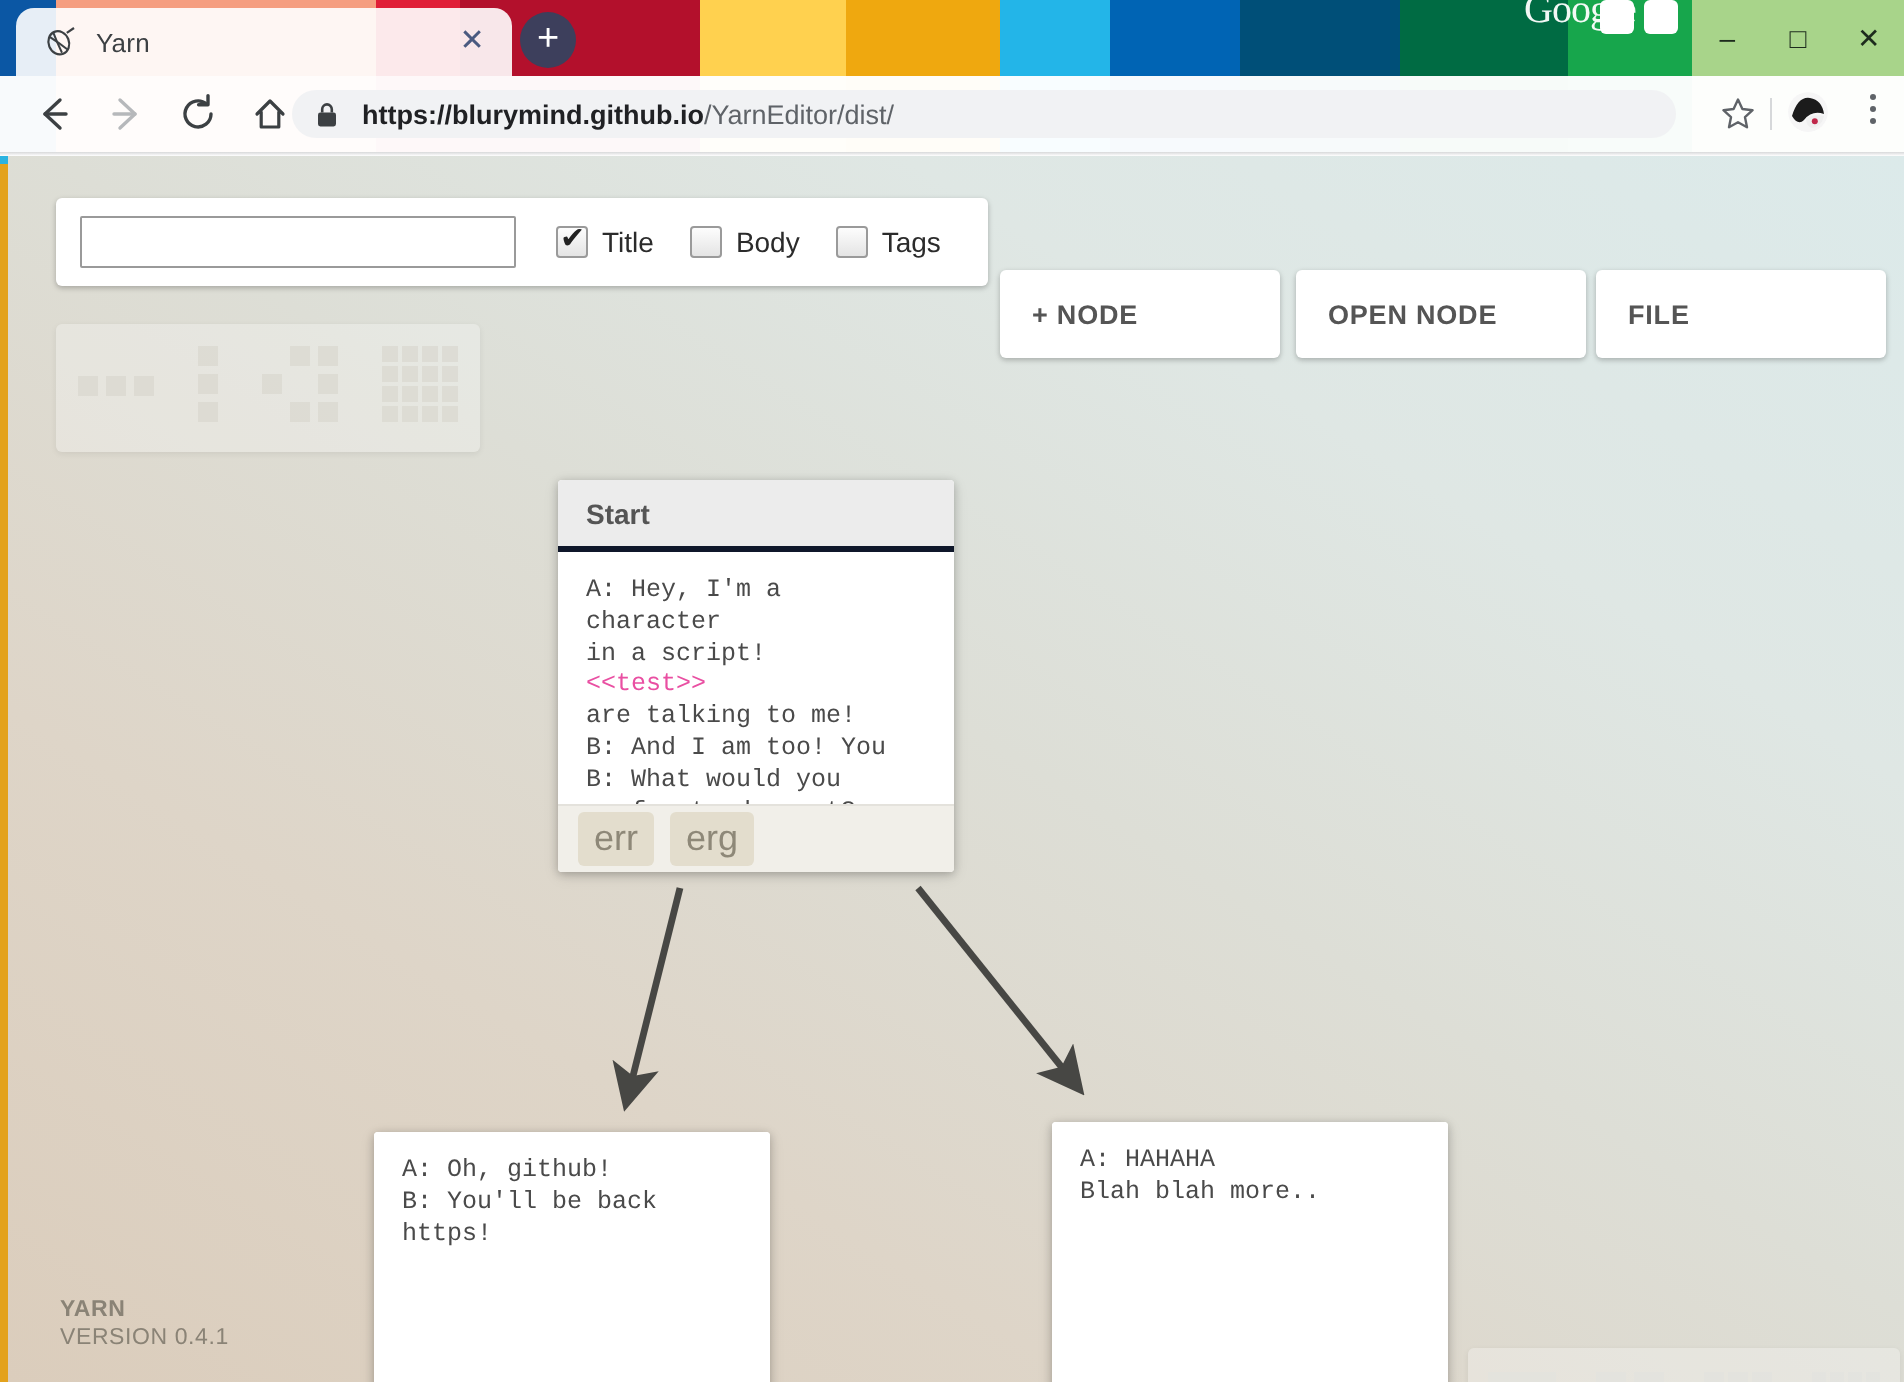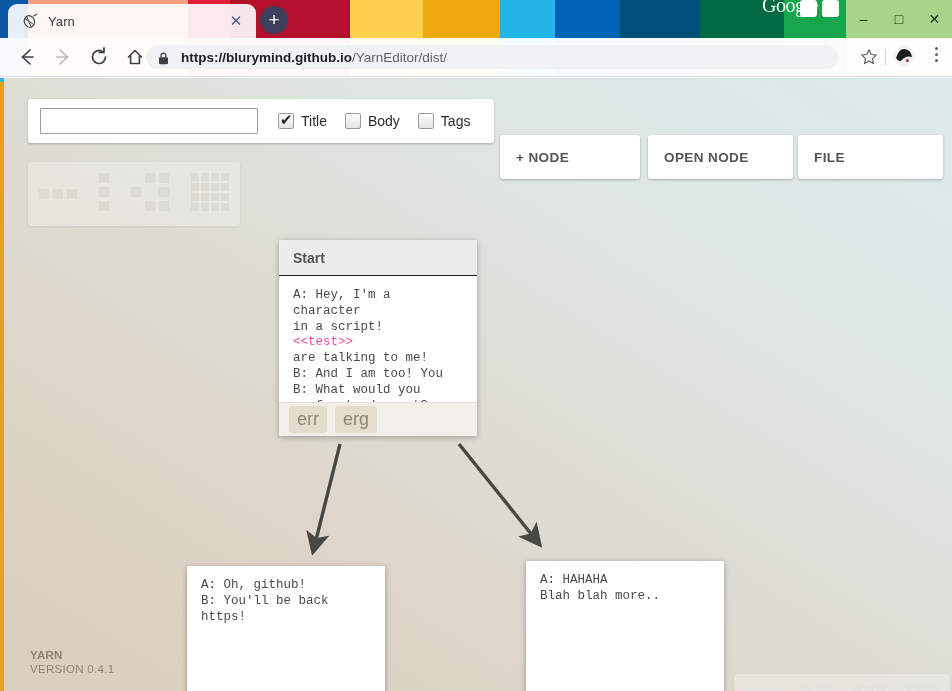--- a/index.html
+++ b/index.html
@@ -179,21 +179,21 @@
             justify-content: space-around; }
   .gico { opacity: .55; }
 
   
   .node {
     position: absolute; background: #fff; border-radius: 2px;
     box-shadow: 0 1px 4px rgba(0,0,0,.22), 0 2px 8px rgba(0,0,0,.10);
     overflow: hidden;
   }
   .node-title {
-    height: 36px; background: #ececec; border-bottom: 1px solid #0f172a;
+    height: 36px; background: #ececec; border-bottom: 3px solid #0f172a;
     display: flex; align-items: center; padding-left: 14px;
     font-size: 14px; font-weight: bold; color: #555;
   }
   .node-body {
     padding: 12px 14px 10px 14px; background: #fff;
     font-family: "Liberation Mono", monospace; font-size: 12.5px;
     line-height: 15.8px; color: #4a4a4a; white-space: pre-wrap;
   }
   .node-body .tok { color: #e94fa2; }
   .node-tags {

